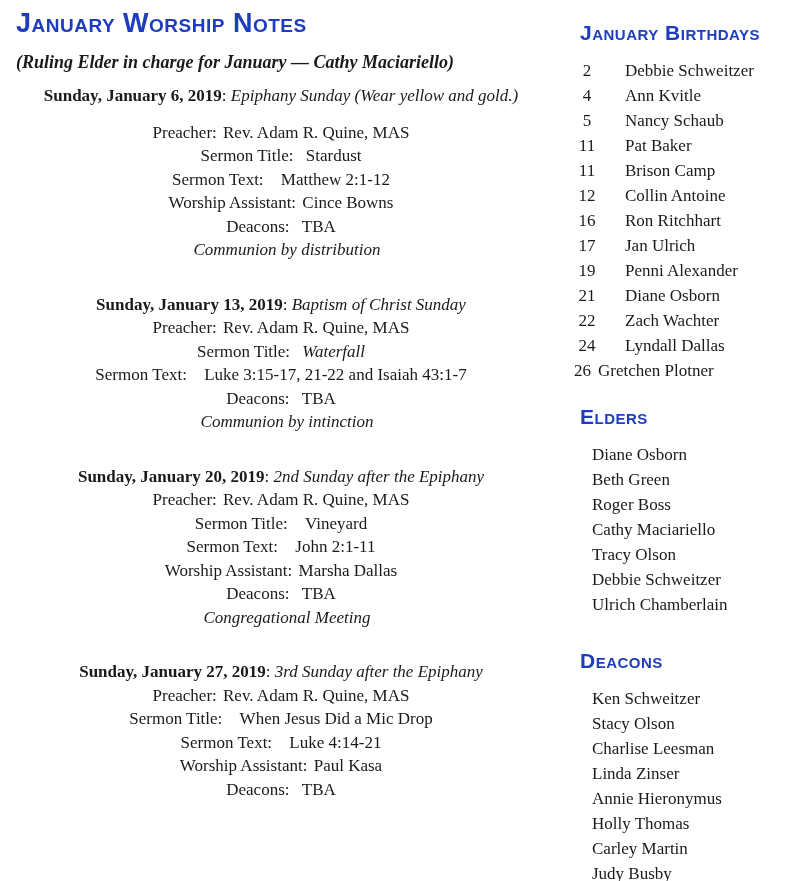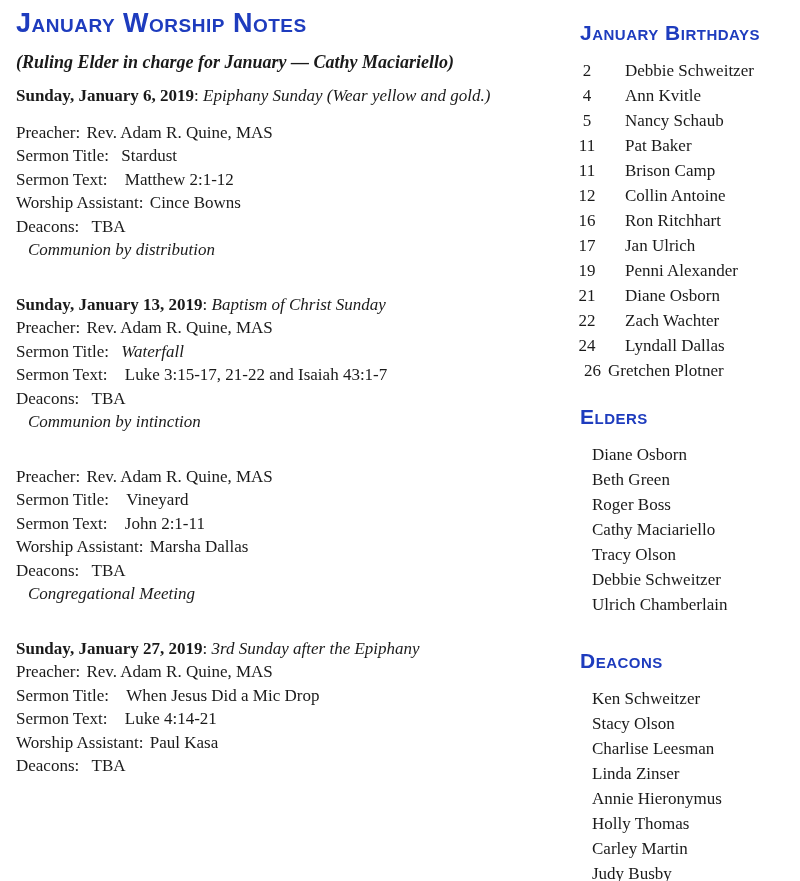--- a/index.html
+++ b/index.html
@@ -23,39 +23,39 @@
   }
   .page-title { font-size:27px; line-height:30px; }
   .aside-title { font-size:21px; line-height:25px; padding-left:2px;margin-left:24px; }
 
   .subtitle {
     margin-top:13px;
     font-size:18px; line-height:22px;
     font-weight:bold; font-style:italic;
   }
 
-  .service { margin-top:31px; }
+  .service { margin-top:31px;text-align:center; }
   .service:first-of-type { margin-top:11px; }
   .service-head { font-size:17px; line-height:23.5px; }
   .service:first-of-type .service-head { margin-bottom:13px; }
   .date { font-weight:bold; }
   .occasion { font-style:italic; }
   .line { font-size:17px; line-height:23.5px; }
   .note { font-style:italic;margin-left:12px; }
   .em { font-style:italic; }
   .val.g1 { margin-left:2px; }
   .val.g2 { margin-left:8px; }
   .val.g3 { margin-left:13px; }
 
   
   .bday-list { margin-top:13px; }
   .bday-row { display:flex; font-size:17px; line-height:25px; }
   .bday-day { width:30px; text-align:center; margin-left:18px; }
   .bday-name { margin-left:23px; }
-  .bday-row:last-child .bday-day { width:auto; margin-left:30px; }
+  .bday-row:last-child .bday-day { width:auto; margin-left:20px; }
   .bday-row:last-child .bday-name { margin-left:7px; }
 
   .aside-section.elders { margin-top:21px; }
   .aside-section.deacons { margin-top:31px; }
   .name-list { margin-top:13px; }
   .name-row { font-size:17px; line-height:25px; padding-left:38px; }
 </style>
 </head>
 <body>
 
@@ -109,20 +109,23 @@
         <span class="val g3">Luke 3:15-17, 21-22 and Isaiah 43:1-7</span>
       </div>
       <div class="line">
         <span class="lbl">Deacons:</span>
         <span class="val g2">TBA</span>
       </div>
       <div class="line note">Communion by intinction</div>
     </section>
 
     <section class="service">
+      <div class="service-head"><span class="date">Sunday, January 20, 2019</span><span class="sep">:</span>
+        <span class="occasion">2nd Sunday after the Epiphany</span>
+      </div>
       <div class="line">
         <span class="lbl">Preacher:</span>
         <span class="val g1">Rev. Adam R. Quine, MAS</span>
       </div>
       <div class="line">
         <span class="lbl">Sermon Title:</span>
         <span class="val g3">Vineyard</span>
       </div>
       <div class="line">
         <span class="lbl">Sermon Text:</span>

